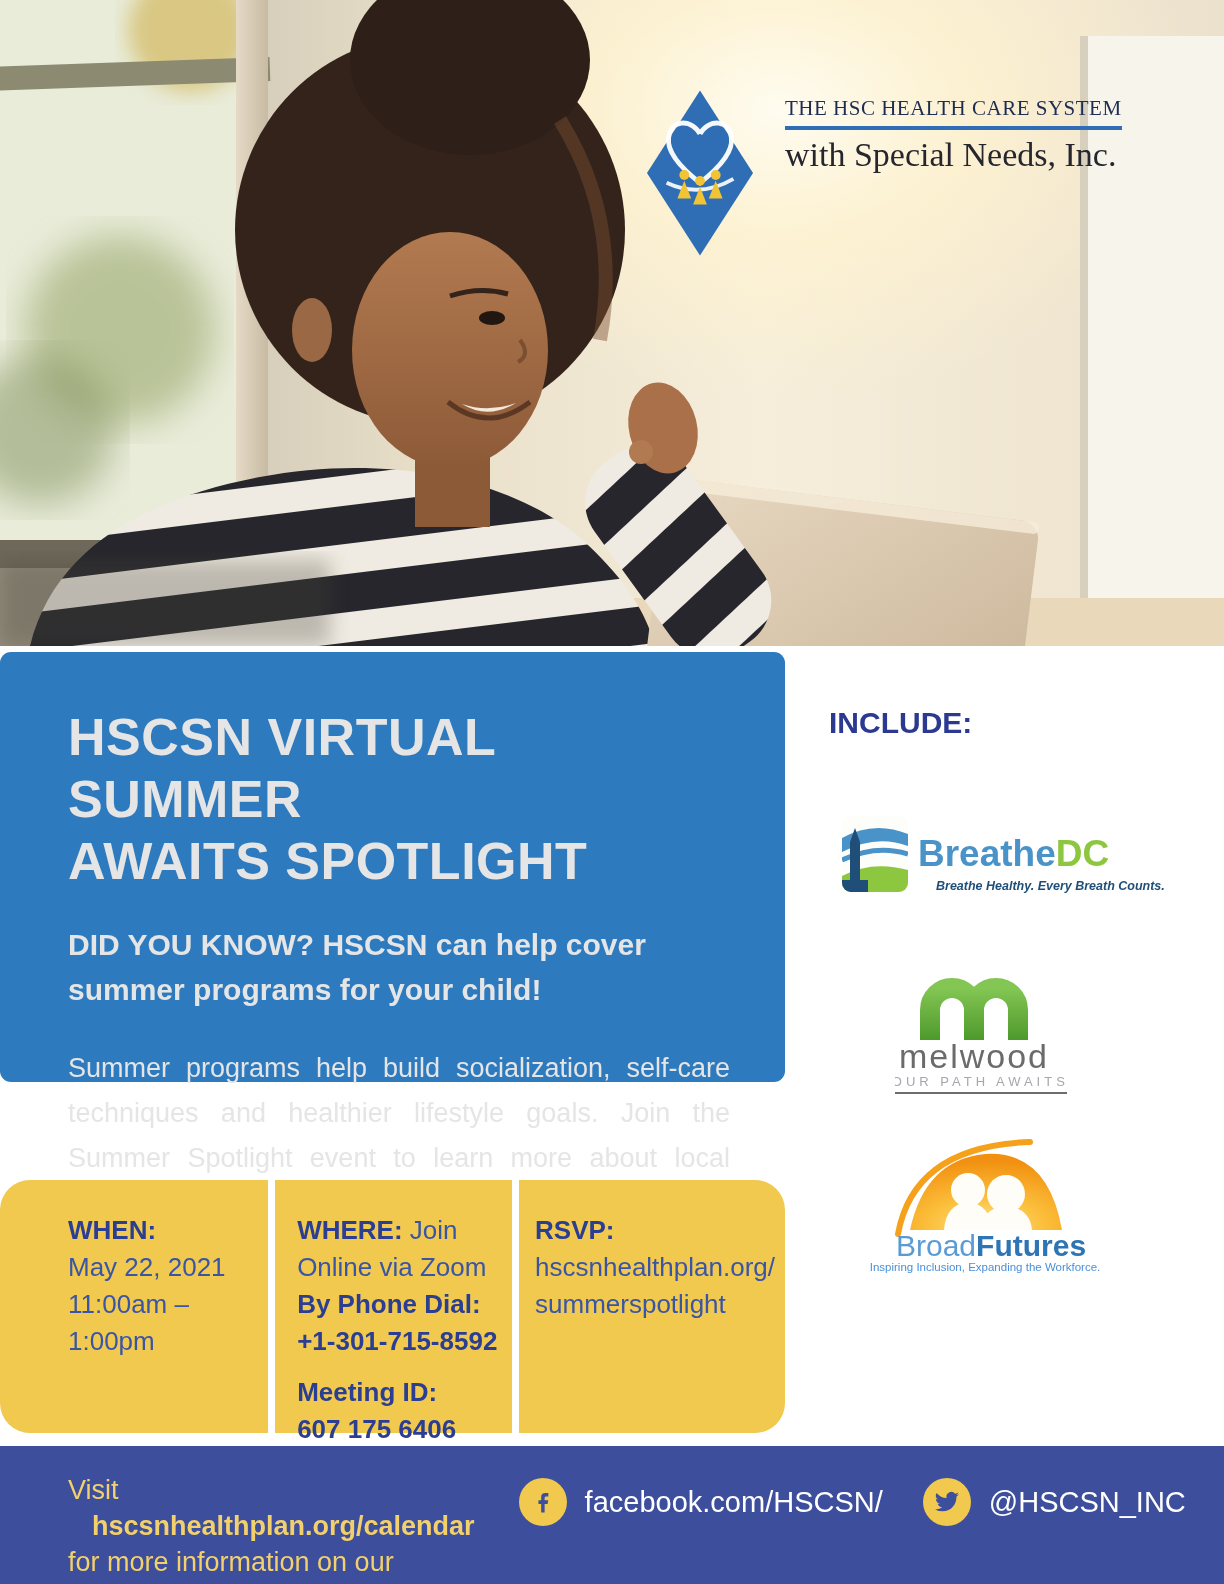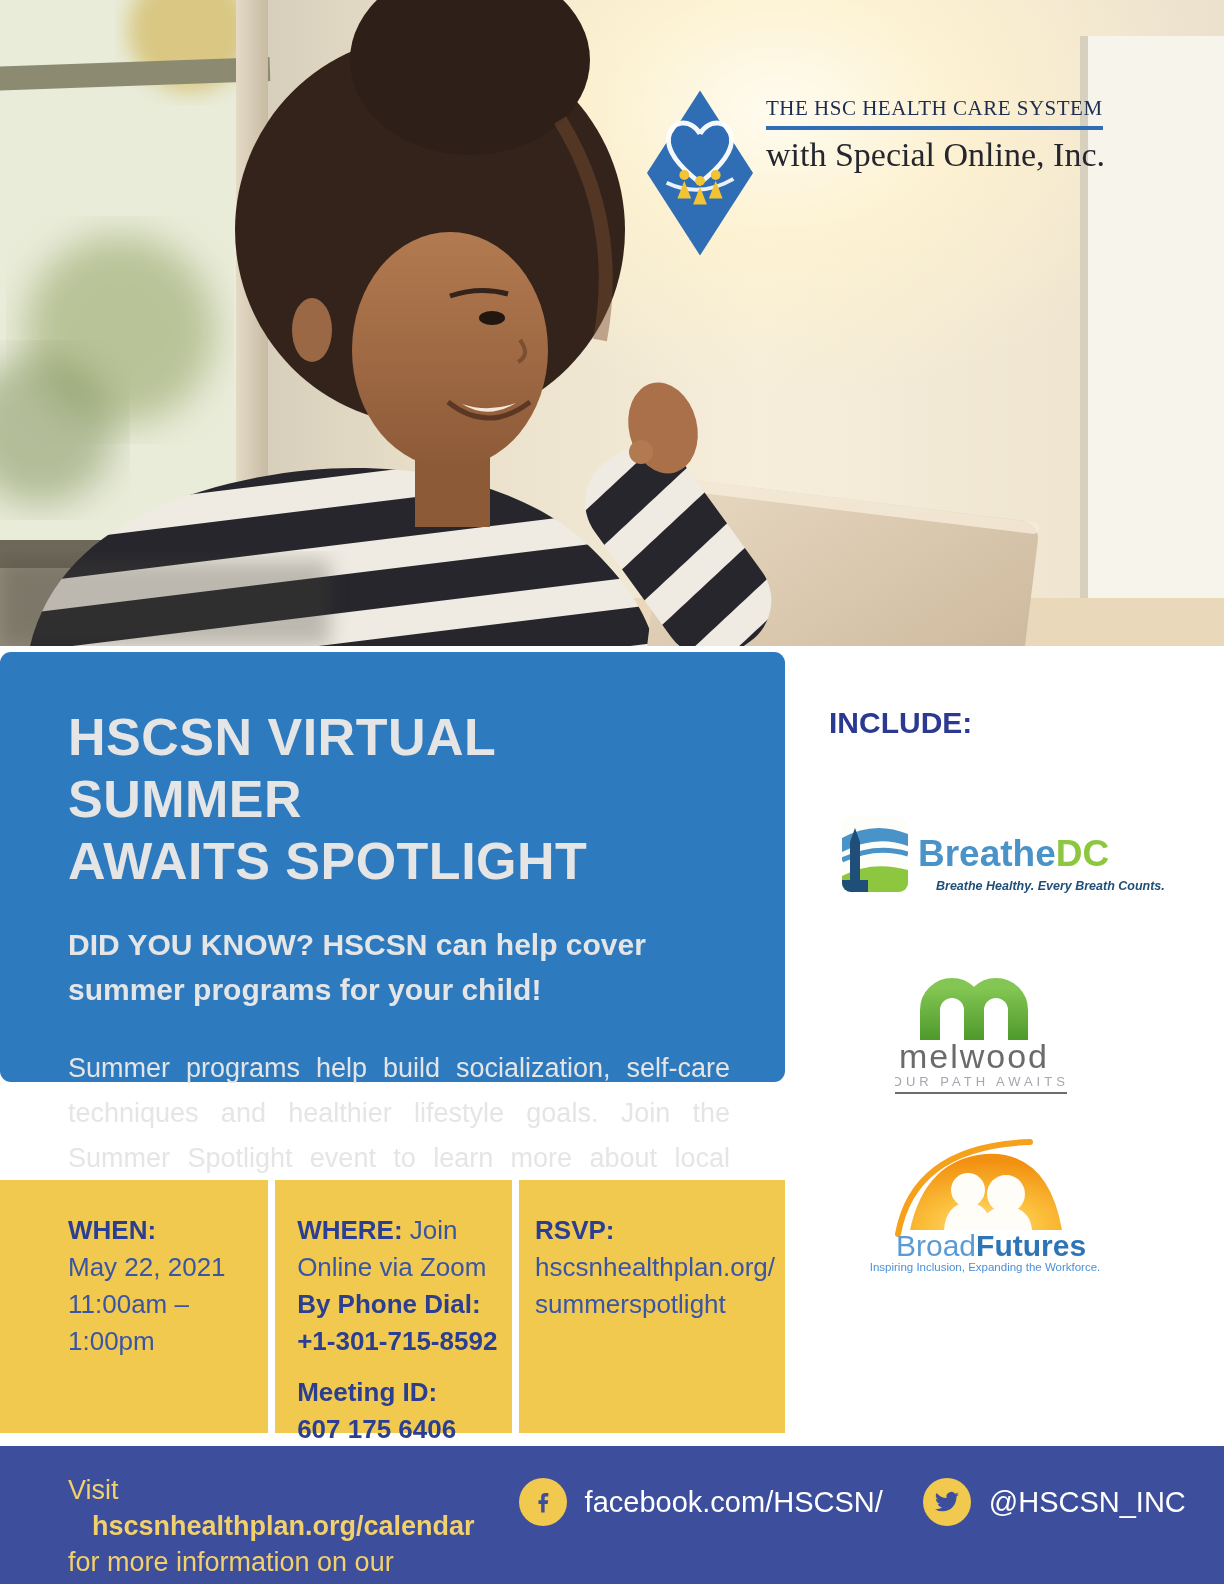--- a/index.html
+++ b/index.html
@@ -4,35 +4,35 @@
 <style>
   html,body{margin:0;padding:0;background:#ffffff;}
   .page{position:relative;width:1224px;height:1584px;background:#ffffff;overflow:hidden;
         font-family:"Liberation Sans", sans-serif;}
 
   
   .photo{position:absolute;left:0;top:0;width:1224px;height:646px;}
 
   
   .brand{position:absolute;left:645px;top:88px;display:flex;align-items:flex-start;}
-  .brand-text{margin-left:11px;padding-top:8px;font-family:"Liberation Serif", serif;}
+  .brand-text{margin-left:30px;padding-top:8px;font-family:"Liberation Serif", serif;}
   .brand-system{font-size:21px;letter-spacing:.5px;color:#1d2c52;padding-bottom:5px;
                 border-bottom:4px solid #2f6eb5;display:inline-block;margin-bottom:6px;}
   .brand-org{font-size:34px;line-height:37px;color:#26262e;}
 
   
   .section-blue{position:absolute;left:0;top:652px;width:785px;height:430px;background:#2e7abf;
                 box-sizing:border-box;padding:54px 56px 0 68px;color:#e5e5e5;border-radius:11px;}
   .flyer-title{font-size:52px;font-weight:bold;line-height:62px;letter-spacing:.5px;}
   .flyer-subtitle{margin-top:30px;width:662px;font-size:30px;font-weight:bold;line-height:45px;}
   .flyer-body{margin-top:34px;width:662px;font-size:27px;line-height:45px;text-align:justify;}
 
   
   .section-yellow{position:absolute;left:0;top:1180px;width:785px;height:253px;background:#f0c94e;
-                  display:flex;box-sizing:border-box;}
+                  display:flex;box-sizing:border-box;border-radius:30px;}
   .ycol{box-sizing:border-box;padding-top:32px;font-size:26px;line-height:37px;color:#3a55a5;}
   .ycol1{width:278px;padding-left:68px;border-right:7px solid #ffffff;}
   .ycol2{width:247px;padding-left:22px;border-right:7px solid #ffffff;}
   .ycol3{flex:1;padding-left:16px;padding-right:10px;}
   .lbl{font-weight:bold;color:#2b3e92;}
   .yblock{margin-top:14px;}
 
   
   .right-col{position:absolute;left:785px;top:652px;width:439px;height:794px;background:#ffffff;}
   .programs-heading{padding:52px 30px 0 44px;font-size:30px;font-weight:bold;line-height:38px;color:#2b3990;}
@@ -150,21 +150,21 @@
           <path d="M 33 112 L 40 94 L 47 112 Z"></path>
         <circle cx="56" cy="94" r="5"></circle>
           <path d="M 49 118 L 56 100 L 63 118 Z"></path>
         <circle cx="72" cy="88" r="5"></circle>
           <path d="M 65 112 L 72 94 L 79 112 Z"></path>
       </g>
     </svg>
     <div class="brand-text">
       <div class="brand-system">THE HSC HEALTH CARE SYSTEM</div>
       <div class="brand-org">
-        <div>with Special Online, Inc.</div>
+        <div>with Special Needs, Inc.</div>
       </div>
     </div>
   </div>
 
   <div class="section-blue">
     <div class="flyer-title">
       <div>HSCSN VIRTUAL SUMMER</div>
       <div>AWAITS SPOTLIGHT</div>
     </div>
     <div class="flyer-subtitle">DID YOU KNOW? HSCSN can help cover summer programs for your child!</div>

